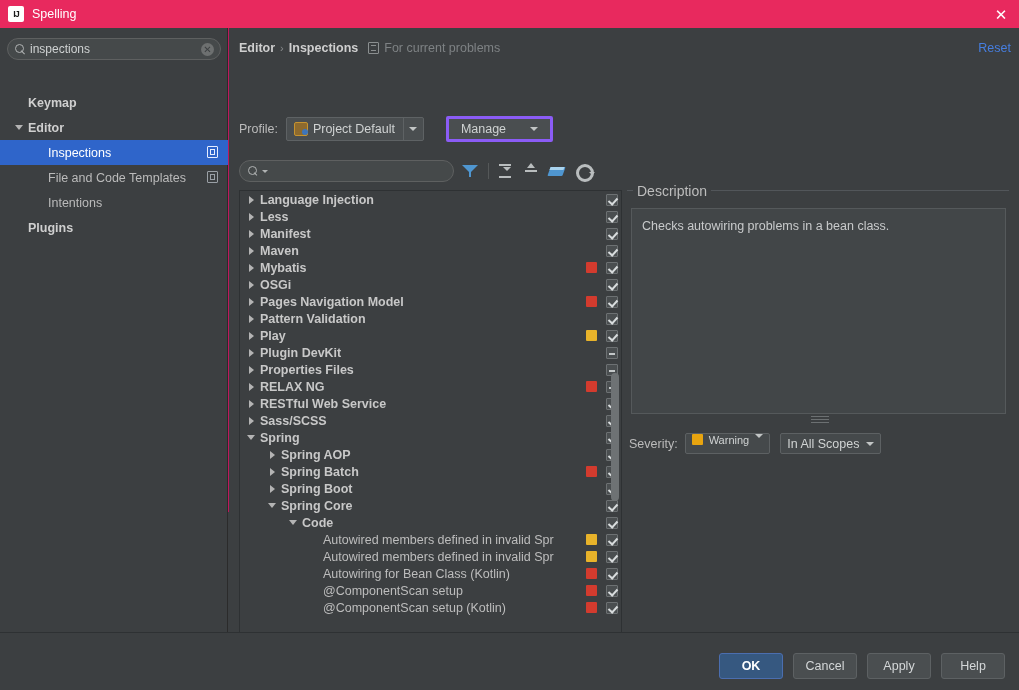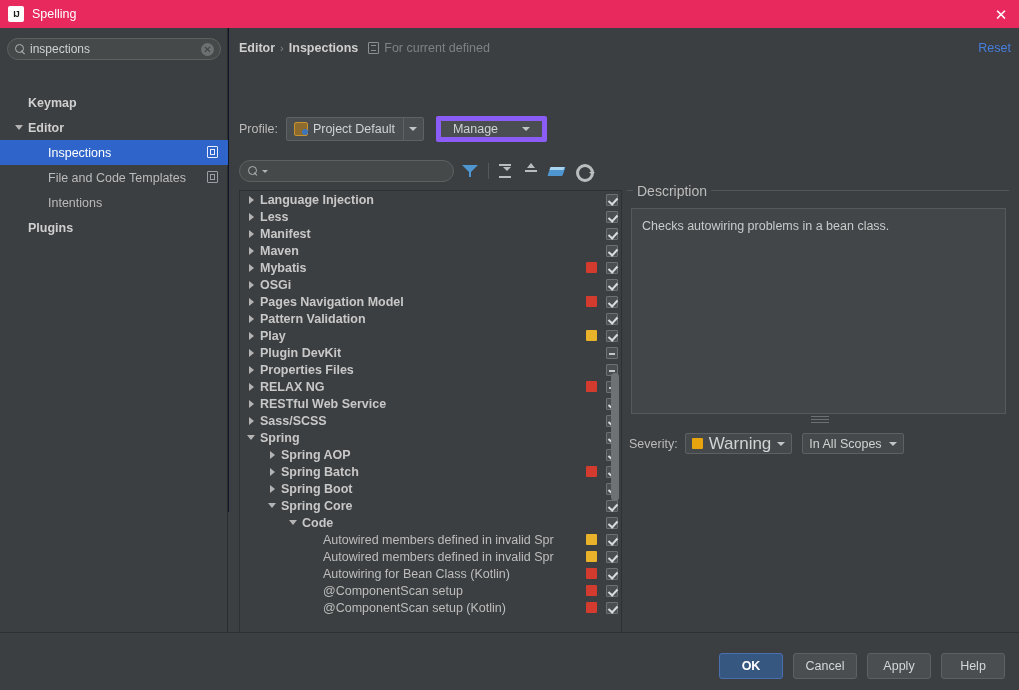--- a/index.html
+++ b/index.html
@@ -4,21 +4,21 @@
 <style>
   * { box-sizing: border-box; margin: 0; padding: 0; }
   html, body {
     width: 1019px; height: 690px;
     background: #3c3f41;
     font-family: "Liberation Sans", sans-serif;
     font-size: 12px;
     color: #bbbbbb;
     overflow: hidden;
   }
-  .window { position: relative; width: 1019px; height: 512px; background: #0f172a; border-radius: 26px; }
+  .window { position: relative; width: 1019px; height: 512px; background: #be185d; border-radius: 26px; }
 
   
   .titlebar {
     position: absolute; left: 0; top: 0; width: 1019px; height: 28px;
     background: #e8295e;
     display: flex; align-items: center;
   }
   .titlebar .appicon {
     width: 16px; height: 16px; margin-left: 8px; margin-right: 8px;
     background: #ffffff; border-radius: 2px;
@@ -137,22 +137,22 @@
   .profile-icon {
     width: 14px; height: 14px; margin: 0 5px 0 7px; flex: none;
     background: #8d6a2e; border: 1px solid #c6932f; border-radius: 2px; position: relative;
   }
   .profile-icon::after {
     content: ""; position: absolute; left: 7px; top: 6px; width: 6px; height: 6px;
     background: #3d75bb; border-radius: 50%;
   }
   .profile-text { padding-right: 8px; }
   .managebtn {
-    margin-left: 12px; height: 26px; padding: 0 12px;
-    background: #4a4e50; border: 5px solid #8b5cf6; border-radius: 2px;
+    margin-left: 22px; height: 26px; padding: 0 12px;
+    background: #4a4e50; border: 3px solid #8b5cf6; border-radius: 2px;
     display: flex; align-items: center; gap: 24px;
     color: #cfd2d2; font-size: 12.5px;
   }
 
   
   .insp-toolbar { position: absolute; left: 10px; top: 132px; display: flex; align-items: center; }
   .insp-search {
     width: 215px; height: 22px; background: #45494a;
     border: 1px solid #5e6060; border-radius: 11px;
     display: flex; align-items: center;
@@ -306,22 +306,22 @@
   }
   .desc-grip span {
     display: block; height: 1px; background: #6c7072; margin-bottom: 2px;
   }
   .sevrow {
     position: absolute; left: 2px; top: 243px; display: flex; align-items: center;
   }
   .sevrow .slabel { font-size: 12.5px; color: #bbbbbb; margin-right: 7px; }
   .sevcombo {
     height: 21px; background: #45494b; border: 1px solid #5d6163; border-radius: 2px;
-    display: flex; align-items: center; padding: 0 6px; gap: 6px;
-    font-size: 17px; color: #d0d3d3;
+    display: flex; align-items: flex-start; padding: 0 6px; gap: 6px;
+    font-size: 11px; color: #d0d3d3;
   }
   .sevswatch { width: 11px; height: 11px; background: #e8a40f; border-radius: 1px; }
   .scopecombo {
     margin-left: 10px; height: 21px; background: #45494b;
     border: 1px solid #5d6163; border-radius: 2px;
     display: flex; align-items: center; padding: 0 6px; gap: 7px;
     font-size: 12.5px; color: #d0d3d3;
   }
 
   
@@ -387,21 +387,21 @@
       </div>
   </div>
 
   <div class="rightpanel">
 
     <div class="breadcrumb">
       <span class="crumb">Editor</span>
       <span class="sep">›</span>
       <span class="crumb">Inspections</span>
       <span class="proj-icon"></span>
-      <span class="forproj">For current defined</span>
+      <span class="forproj">For current problems</span>
     </div>
     <div class="resetlink">Reset</div>
 
     <div class="profilerow">
       <span class="plabel">Profile:</span>
       <div class="combo">
         <span class="profile-icon"></span>
         <span class="profile-text">Project Default</span>
         <span class="arrowbox">
             <span class="caret"></span>

